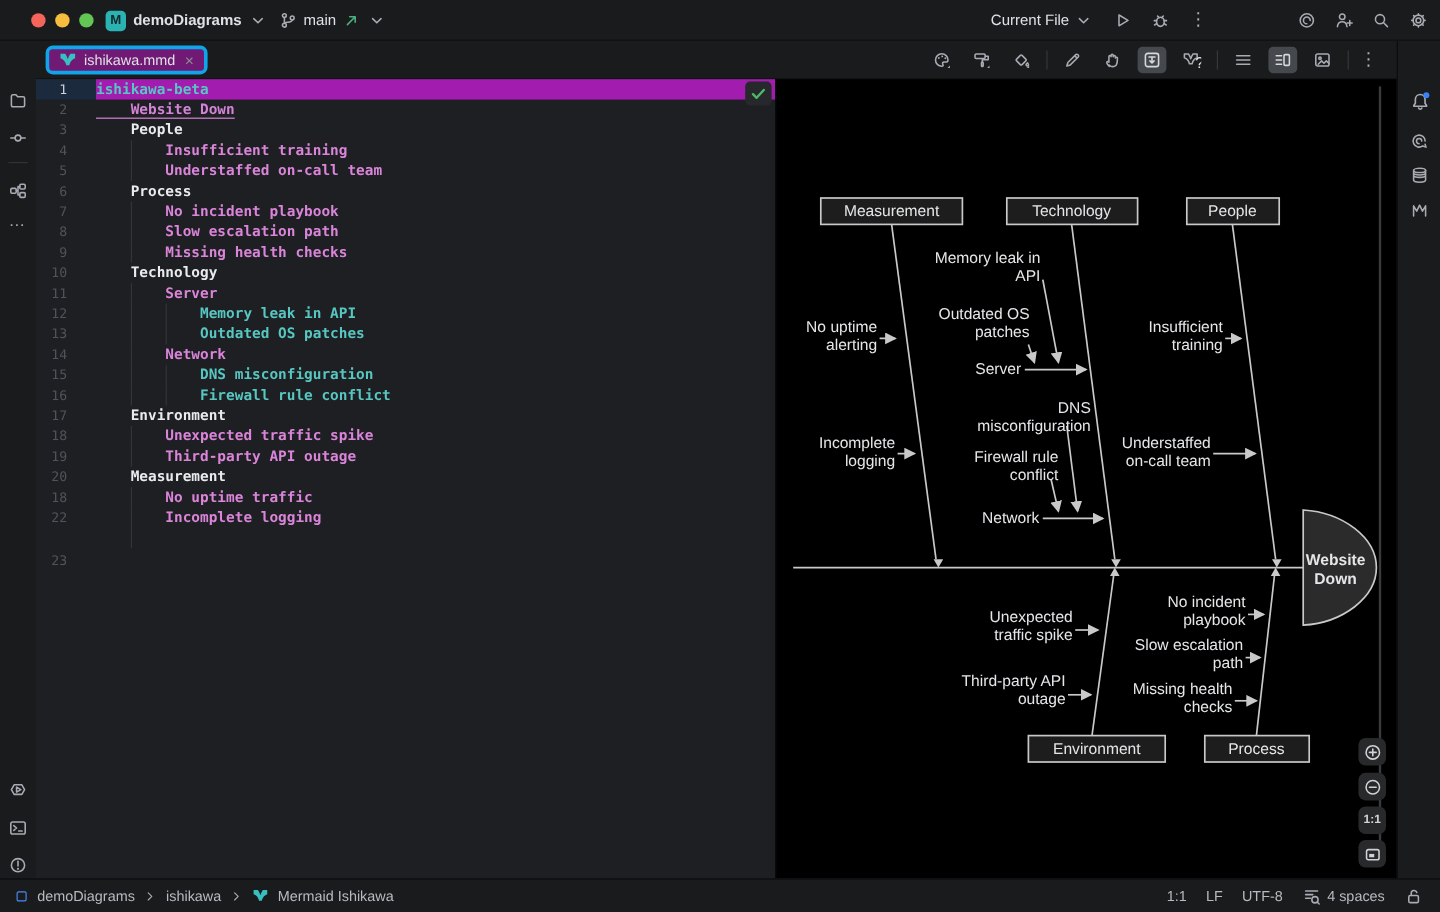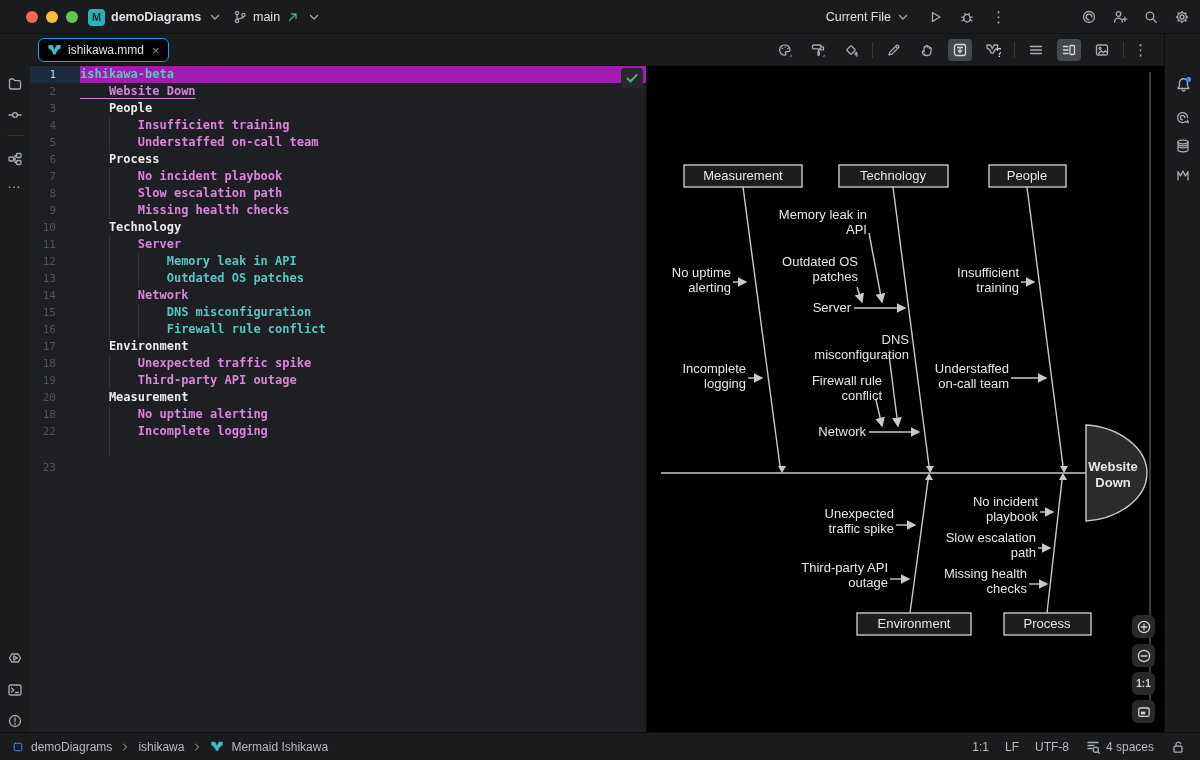--- a/index.html
+++ b/index.html
@@ -24,21 +24,21 @@
 
   
   #leftstrip { position:absolute; left:0; top:34px; width:30px; height:698px; background:#191b1d; }
   .lsic { position:absolute; left:7px; }
   .strip-div { position:absolute; left:7px; width:16px; height:1px; background:#303236; }
 
   
   #tabbar { position:absolute; left:30px; top:34px; width:1134px; height:32px; background:#191b1d;
             border-bottom:1px solid #111214; }
   #tab { position:absolute; left:8px; top:4px; height:24px; padding:0 8px; display:flex; align-items:center;
-         gap:6px; background:#000000; border:1px solid #0ea5e9; border-radius:6px; }
+         gap:6px; background:#701a75; border:3px solid #0ea5e9; border-radius:6px; }
   #tab .fname { font-size:12px; color:#dfe1e5; }
   #tab .close { color:#8c8f96; font-size:13px; margin-left:2px; cursor:pointer; }
   #dtoolbar { position:absolute; right:16px; top:0; height:32px; display:flex; align-items:center; gap:9px; }
   .tbtn { width:24px; height:22px; display:flex; align-items:center; justify-content:center; border-radius:4px; }
   .tbtn.on { background:#45484d; }
   .vdiv { width:1px; height:16px; background:#34373b; }
 
   
   #editor { position:absolute; left:30px; top:66px; width:616px; height:666px; background:#1e1f22;
             font-family:"DejaVu Sans Mono", monospace; }
@@ -313,21 +313,21 @@
         <div class="cl pink" style="top: 170px;"><span>        Server</span><i class="guide" style="left: 28.9px;"></i></div>
         <div class="cl teal2" style="top: 187px;"><span>            Memory leak in API</span><i class="guide" style="left: 28.9px;"></i><i class="guide" style="left: 57.8px;"></i></div>
         <div class="cl teal2" style="top: 204px;"><span>            Outdated OS patches</span><i class="guide" style="left: 28.9px;"></i><i class="guide" style="left: 57.8px;"></i></div>
         <div class="cl pink" style="top: 221px;"><span>        Network</span><i class="guide" style="left: 28.9px;"></i></div>
         <div class="cl teal2" style="top: 238px;"><span>            DNS misconfiguration</span><i class="guide" style="left: 28.9px;"></i><i class="guide" style="left: 57.8px;"></i></div>
         <div class="cl teal2" style="top: 255px;"><span>            Firewall rule conflict</span><i class="guide" style="left: 28.9px;"></i><i class="guide" style="left: 57.8px;"></i></div>
         <div class="cl cat" style="top: 272px;"><span>    Environment</span></div>
         <div class="cl pink" style="top: 289px;"><span>        Unexpected traffic spike</span><i class="guide" style="left: 28.9px;"></i></div>
         <div class="cl pink" style="top: 306px;"><span>        Third-party API outage</span><i class="guide" style="left: 28.9px;"></i></div>
         <div class="cl cat" style="top: 323px;"><span>    Measurement</span></div>
-        <div class="cl pink" style="top: 340px;"><span>        No uptime alerting</span><i class="guide" style="left: 28.9px;"></i></div>
+        <div class="cl pink" style="top: 340px;"><span>        No uptime traffic</span><i class="guide" style="left: 28.9px;"></i></div>
         <div class="cl pink" style="top: 357px;"><span>        Incomplete logging</span><i class="guide" style="left: 28.9px;"></i></div>
         <div class="cl empty" style="top: 374px;"><span></span><i class="guide" style="left: 28.9px;"></i></div>
       </div>
     <div id="checkwidget">
       <svg class="ic" width="14" height="14" viewBox="0 0 16 16" style="stroke:#4bb867;stroke-width:2">
           <path d="M3.5 8.5l3 3 6-6.5"></path>
         </svg>
     </div>
   </div>
 

